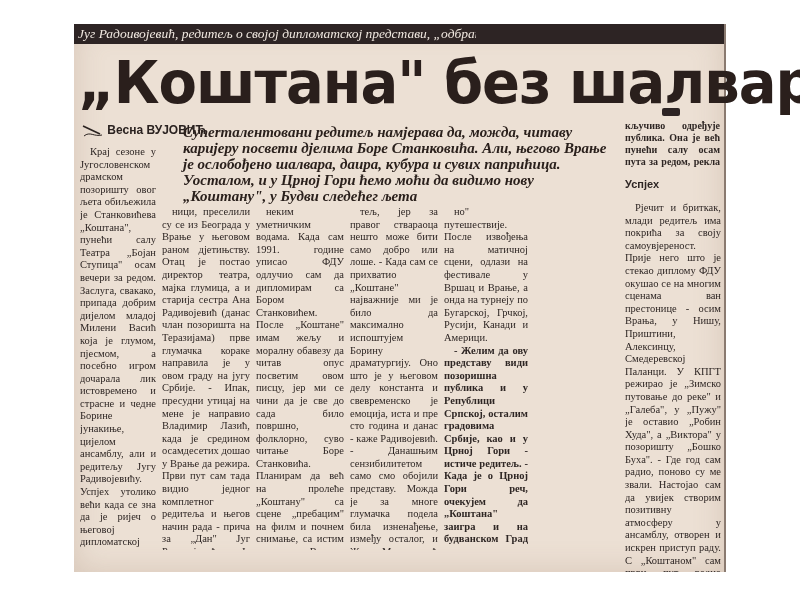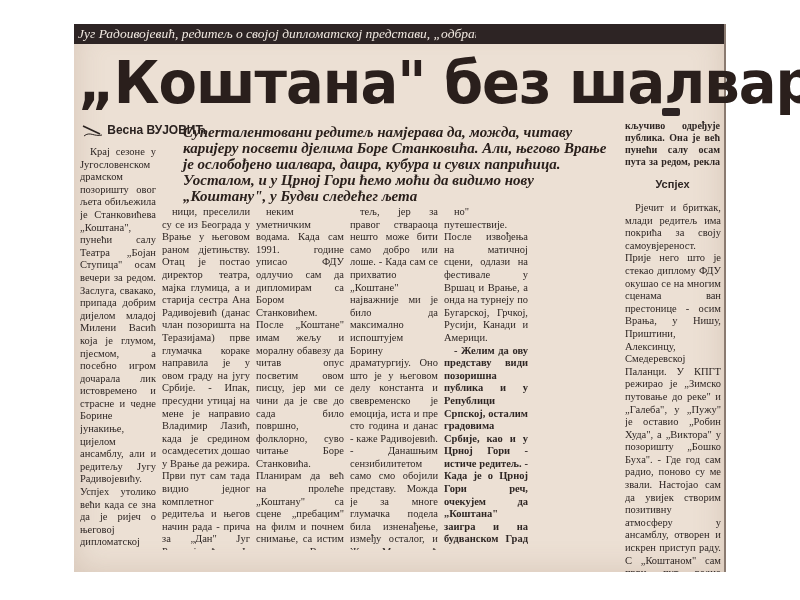--- a/index.html
+++ b/index.html
@@ -7,21 +7,21 @@
   .clip{position:absolute;left:74px;top:24px;width:650px;height:548px;background:#ece0d4;box-shadow:inset 0 0 30px rgba(150,120,100,0.25);}
   .clip-right{position:absolute;left:724px;top:24px;width:2px;height:548px;background:#8a7a70;}
   .kicker{position:absolute;left:74px;top:24px;width:402px;height:20px;background:#2d2424;color:#f0e8e0;font-family:"Liberation Serif",serif;font-style:italic;font-size:13.5px;line-height:20px;white-space:nowrap;overflow:hidden;padding-left:4px;}
   .kicker2{position:absolute;left:476px;top:24px;width:248px;height:20px;background:#2d2424;color:#f0e8e0;font-style:italic;font-size:13.5px;line-height:20px;white-space:nowrap;overflow:hidden;}
   .headline{position:absolute;left:78px;top:46px;width:644px;height:70px;font-family:"DejaVu Sans",sans-serif;font-weight:bold;font-size:56px;line-height:70px;letter-spacing:-1px;color:#2a1f1c;white-space:nowrap;transform:scaleY(1.05);transform-origin:left top;}
   .byline{position:absolute;left:82px;top:122px;width:78px;height:16px;font-family:"Liberation Sans",sans-serif;font-size:12px;font-weight:bold;line-height:16px;white-space:nowrap;}
   .pen{display:inline-block;width:22px;height:12px;vertical-align:middle;}
   .lead{position:absolute;left:183px;top:124px;width:430px;font-style:italic;font-weight:bold;font-size:15px;line-height:16px;color:#2a201c;}
   .col{position:absolute;font-size:10.5px;line-height:12.6px;text-align:justify;color:#2e2624;overflow:hidden;}
   .col p{margin:0;text-indent:10px;}
-  .sub{font-family:"Liberation Sans",sans-serif;font-weight:bold;font-size:11px;text-align:center;margin:8px 0 10px 0;}
+  .sub{font-family:"Liberation Sans",sans-serif;font-weight:bold;font-size:11px;text-align:left;margin:8px 0 10px 0;}
   .blackbox{position:absolute;left:662px;top:108px;width:18px;height:8px;background:#2d2424;border-radius:2px;}
   .boldcol{font-weight:bold;}
 </style>
 </head>
 <body>
 
 <div class="clip"></div>
 <div class="clip-right"></div>
 
 <div class="kicker"><span>Југ Радоивојевић, редитељ о својој дипломатској представи, „одбрањеној" подјели, плановима</span></div>

